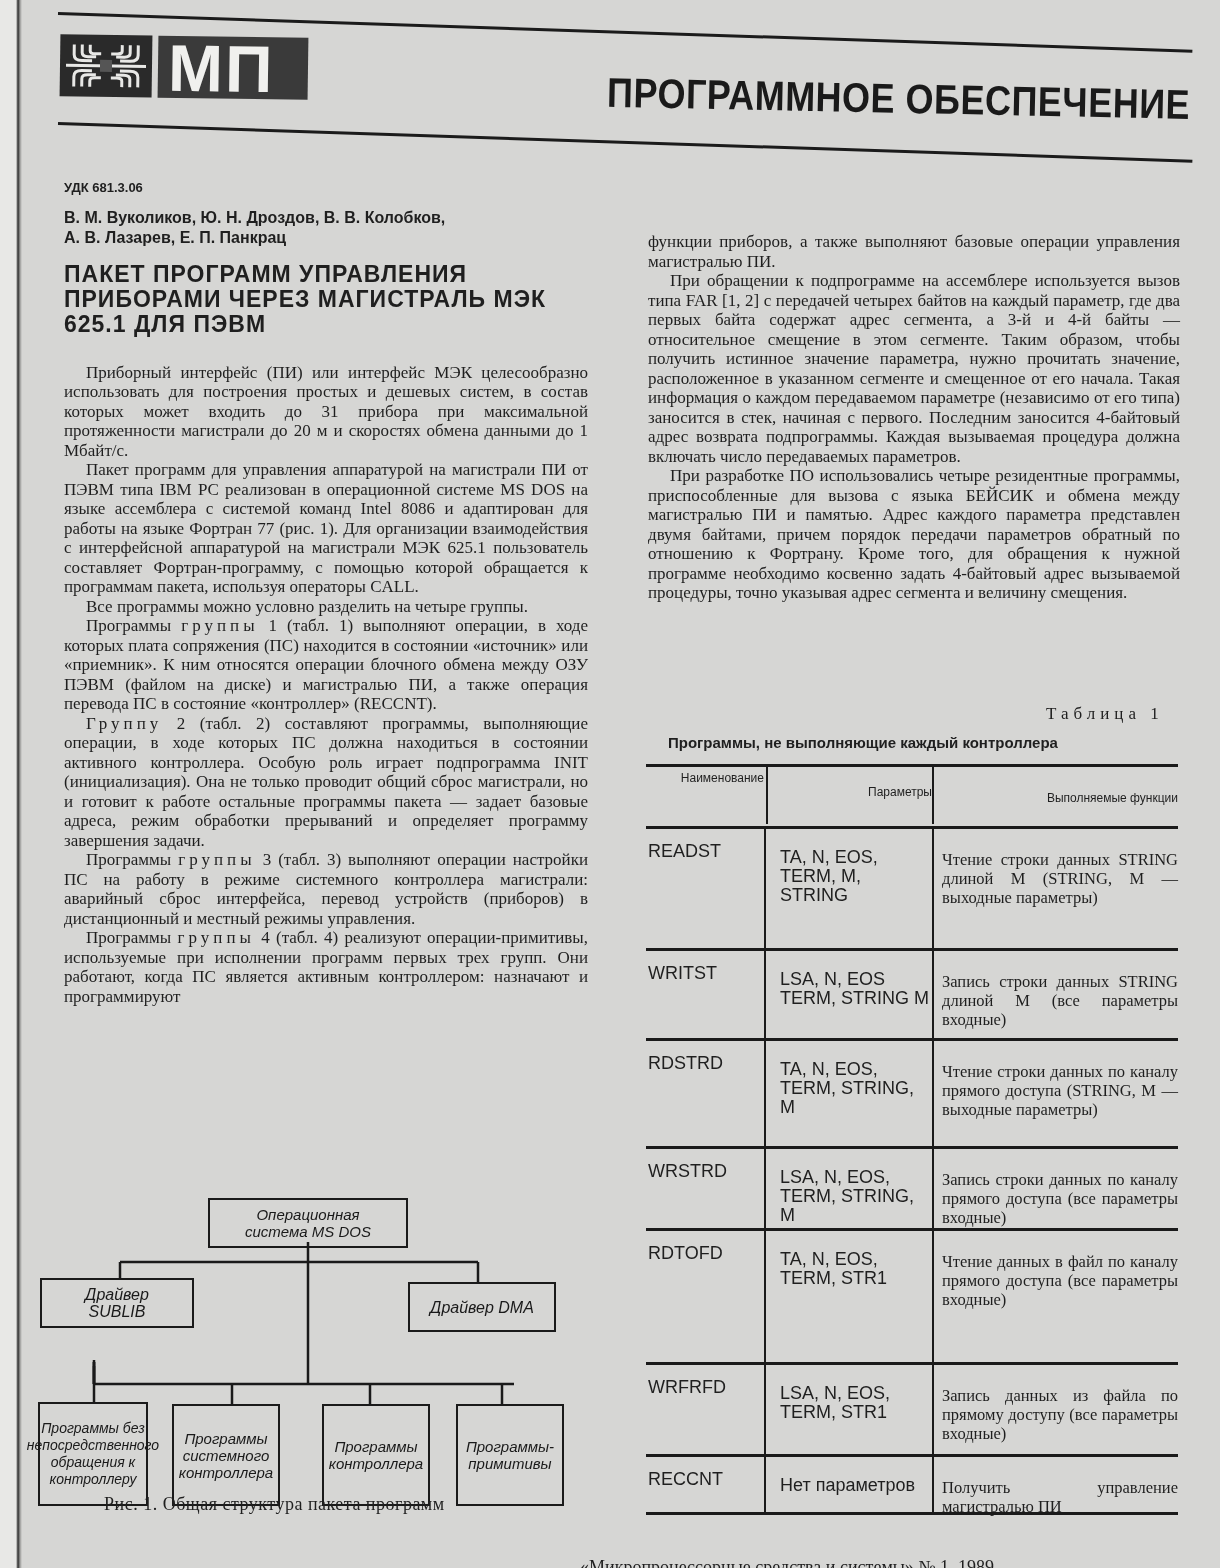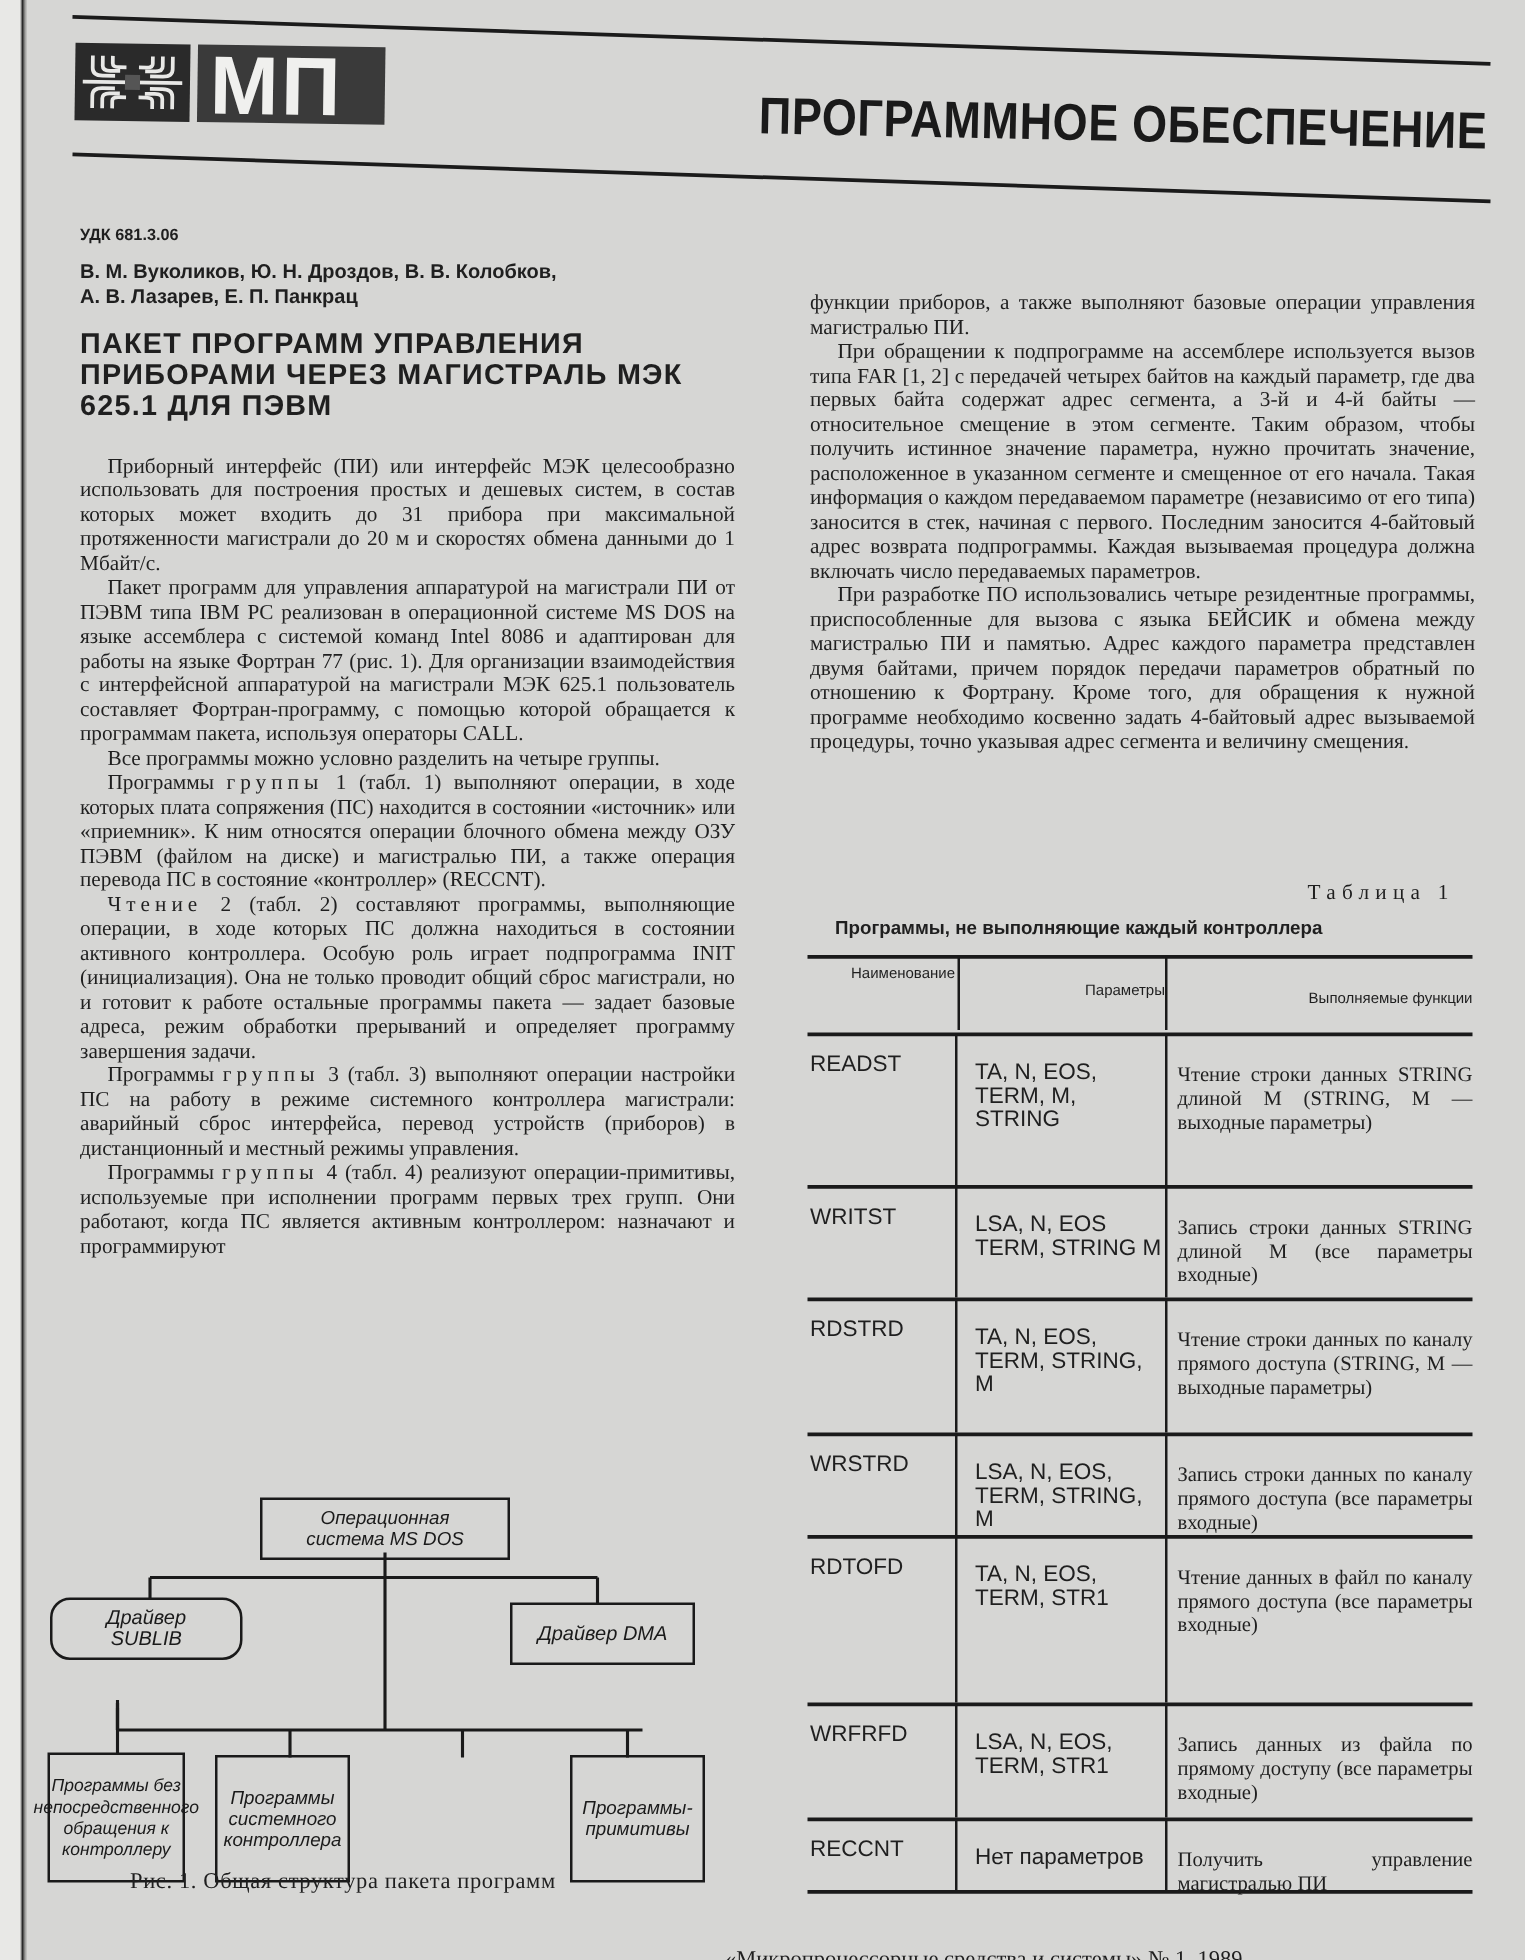--- a/index.html
+++ b/index.html
@@ -102,21 +102,21 @@
   <div class="article-title">ПАКЕТ ПРОГРАММ УПРАВЛЕНИЯ ПРИБОРАМИ ЧЕРЕЗ МАГИСТРАЛЬ МЭК 625.1 ДЛЯ ПЭВМ</div>
   <p class="para">Приборный интерфейс (ПИ) или интерфейс МЭК целесообразно использовать для построения простых и дешевых систем, в состав которых может входить до 31 прибора при максимальной протяженности магистрали до 20 м и скоростях обмена данными до 1 Мбайт/с.</p>
   <p class="para">Пакет программ для управления аппаратурой на магистрали ПИ от ПЭВМ типа IBM PC реализован в операционной системе MS DOS на языке ассемблера с системой команд Intel 8086 и адаптирован для работы на языке Фортран 77 (рис. 1). Для организации взаимодействия с интерфейсной аппаратурой на магистрали МЭК 625.1 пользователь составляет Фортран-программу, с помощью которой обращается к программам пакета, используя операторы CALL.</p>
   <p class="para">Все программы можно условно разделить на четыре группы.</p>
   <p class="para">
     <span>Программы</span>
     <span class="spaced">группы</span>
     <span>1 (табл. 1) выполняют операции, в ходе которых плата сопряжения (ПС) находится в состоянии «источник» или «приемник». К ним относятся операции блочного обмена между ОЗУ ПЭВМ (файлом на диске) и магистралью ПИ, а также операция перевода ПС в состояние «контроллер» (RECCNT).</span>
   </p>
   <p class="para">
-    <span class="spaced">Чтение</span>
+    <span class="spaced">Группу</span>
     <span>2 (табл. 2) составляют программы, выполняющие операции, в ходе которых ПС должна находиться в состоянии активного контроллера. Особую роль играет подпрограмма INIT (инициализация). Она не только проводит общий сброс магистрали, но и готовит к работе остальные программы пакета — задает базовые адреса, режим обработки прерываний и определяет программу завершения задачи.</span>
   </p>
   <p class="para">
     <span>Программы</span>
     <span class="spaced">группы</span>
     <span>3 (табл. 3) выполняют операции настройки ПС на работу в режиме системного контроллера магистрали: аварийный сброс интерфейса, перевод устройств (приборов) в дистанционный и местный режимы управления.</span>
   </p>
   <p class="para">
     <span>Программы</span>
     <span class="spaced">группы</span>
@@ -136,24 +136,25 @@
       <line x1="58" y1="192" x2="58" y2="174"></line>
       <line x1="58" y1="192" x2="58" y2="168"></line>
       <line x1="58" y1="192" x2="58" y2="170"></line>
       <line x1="58" y1="192" x2="58" y2="212"></line>
       <line x1="196" y1="192" x2="196" y2="214"></line>
       <line x1="334" y1="192" x2="334" y2="214"></line>
       <line x1="466" y1="192" x2="466" y2="214"></line>
     </g>
   </svg>
   <div class="fig-box" style="left:172px; top:6px; width:200px; height:50px;">Операционная система MS DOS</div>
-  <div class="fig-box" style="left:4px; top:86px; width:154px; height:50px; font-size:16px;border-radius:16px;">Драйвер SUBLIB</div>
+  <div class="fig-box" style="left:4px; top:86px; width:154px; height:50px; font-size:16px;">Драйвер SUBLIB</div>
   <div class="fig-box" style="left:372px; top:90px; width:148px; height:50px; font-size:16px;">Драйвер DMA</div>
   <div class="fig-box" style="left:2px; top:210px; width:110px; height:104px; font-size:14px;">Программы без непосредственного обращения к контроллеру</div>
   <div class="fig-box" style="left:136px; top:212px; width:108px; height:102px;">Программы системного контроллера</div>
+  <div class="fig-box" style="left:286px; top:212px; width:108px; height:102px;">Программы контроллера</div>
   <div class="fig-box" style="left:420px; top:212px; width:108px; height:102px;">Программы-примитивы</div>
 </div>
 <div class="fig-caption">Рис. 1. Общая структура пакета программ</div>
 
 <div class="col col-right">
   <p class="para" style="text-indent:0">функции приборов, а также выполняют базовые операции управления магистралью ПИ.</p>
   <p class="para">При обращении к подпрограмме на ассемблере используется вызов типа FAR [1, 2] с передачей четырех байтов на каждый параметр, где два первых байта содержат адрес сегмента, а 3-й и 4-й байты — относительное смещение в этом сегменте. Таким образом, чтобы получить истинное значение параметра, нужно прочитать значение, расположенное в указанном сегменте и смещенное от его начала. Такая информация о каждом передаваемом параметре (независимо от его типа) заносится в стек, начиная с первого. Последним заносится 4-байтовый адрес возврата подпрограммы. Каждая вызываемая процедура должна включать число передаваемых параметров.</p>
   <p class="para">При разработке ПО использовались четыре резидентные программы, приспособленные для вызова с языка БЕЙСИК и обмена между магистралью ПИ и памятью. Адрес каждого параметра представлен двумя байтами, причем порядок передачи параметров обратный по отношению к Фортрану. Кроме того, для обращения к нужной программе необходимо косвенно задать 4-байтовый адрес вызываемой процедуры, точно указывая адрес сегмента и величину смещения.</p>
 </div>
 

